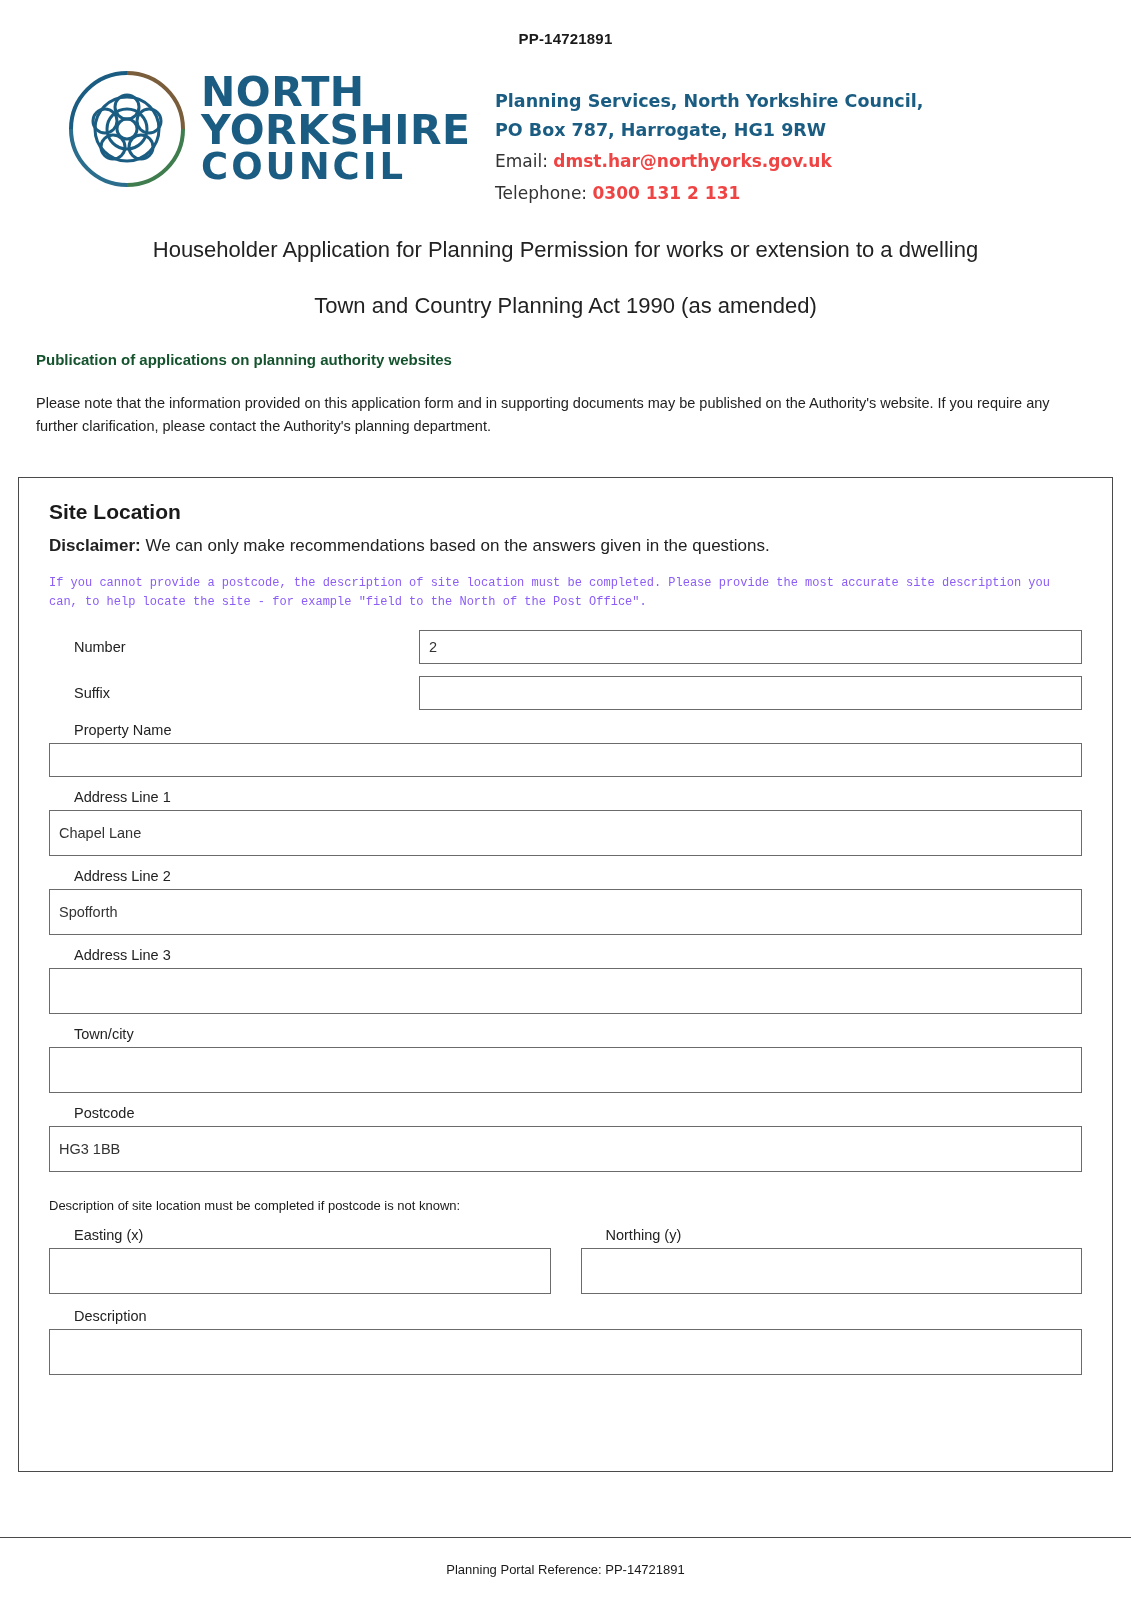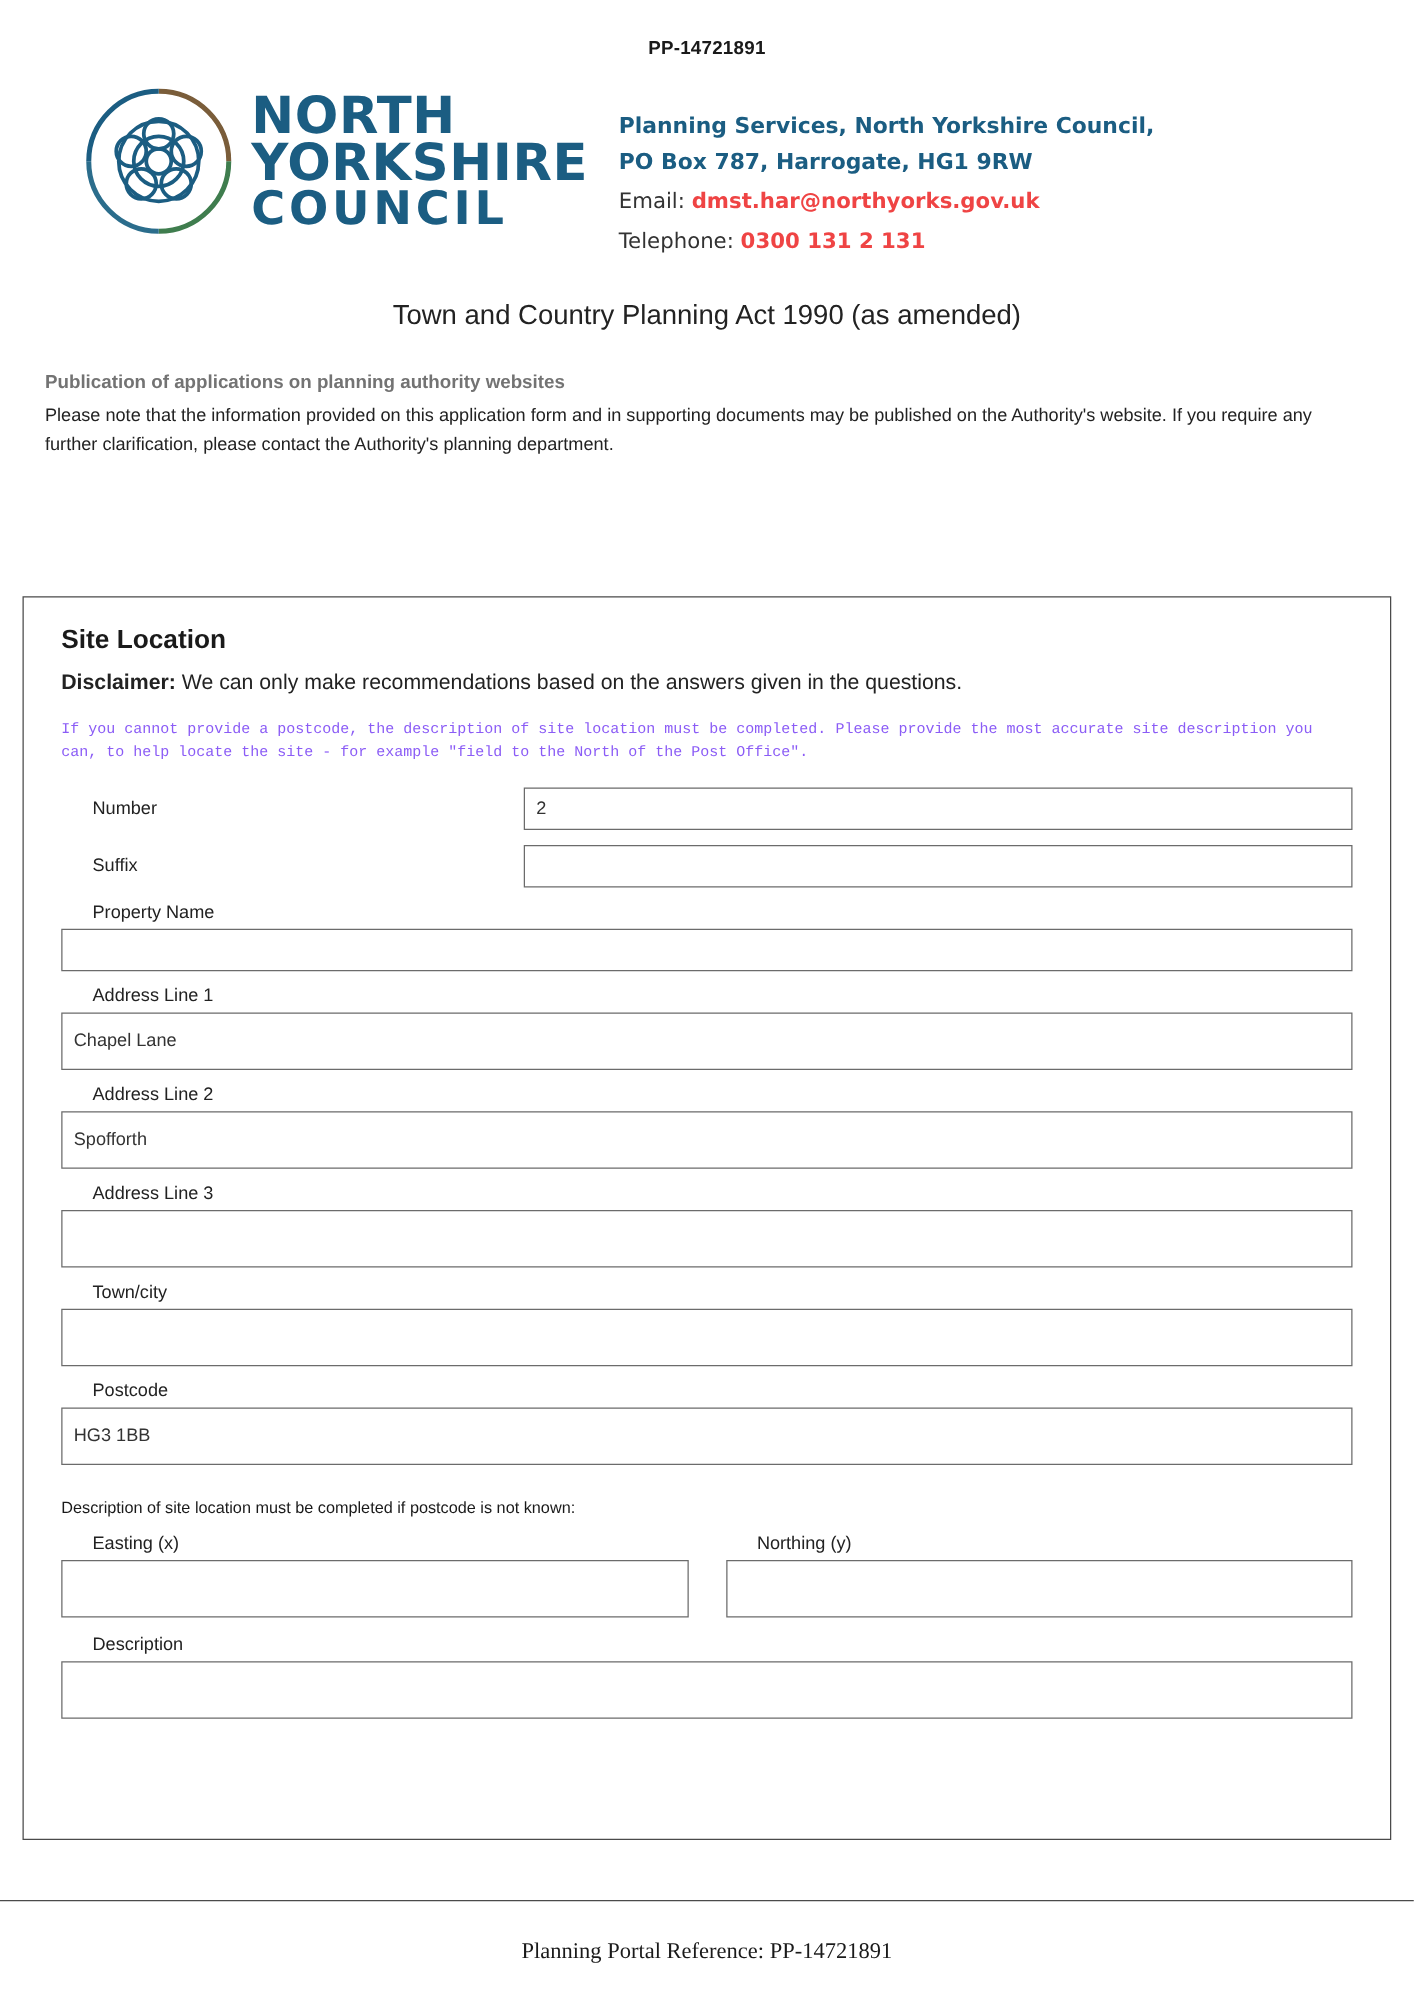--- a/index.html
+++ b/index.html
@@ -103,22 +103,22 @@
     margin: 30px 0 0 0;
   }
 
   .notice {
     padding: 0 36px;
     margin-top: 32px;
   }
   .notice h3 {
     font-size: 15px;
     font-weight: bold;
-    margin: 0 0 8px 0;
-    color: #737373;
+    margin: 0 0 24px 0;
+    color: #14532d;
   }
   .notice p {
     font-size: 14.5px;
     line-height: 1.55;
     margin: 0;
     color: #222;
   }
 
   
   .section-box {
@@ -196,28 +196,28 @@
     gap: 30px;
   }
   .two-col > div { flex: 1 1 0; }
 
   
   .footer {
     position: absolute;
     left: 0;
     right: 0;
     bottom: 0;
-    height: 80px;
+    height: 63px;
     border-top: 1.5px solid #4a4a4a;
     display: flex;
     align-items: center;
     justify-content: center;
-    font-size: 18px;
+    font-size: 13px;
     color: #1a1a1a;
-    font-family: Liberation Serif, serif;
+    font-family: Liberation Sans, sans-serif;
   }
 </style>
 </head>
 <body>
 
 <div class="page">
 
   <div class="pp-ref">PP-14721891</div>
 
   <div class="header-row">
@@ -254,20 +254,21 @@
         <span>Email:</span>
         <span class="val">dmst.har@northyorks.gov.uk</span>
       </div>
       <div class="line">
         <span>Telephone:</span>
         <span class="val">0300 131 2 131</span>
       </div>
     </div>
   </div>
 
+  <h1 class="form-title">Householder Application for Planning Permission for works or extension to a dwelling</h1>
   <h2 class="act-title">Town and Country Planning Act 1990 (as amended)</h2>
 
   <div class="notice">
     <h3>Publication of applications on planning authority websites</h3>
     <p>Please note that the information provided on this application form and in supporting documents may be published on the Authority's website. If you require any further clarification, please contact the Authority's planning department.</p>
   </div>
 
   <div class="section-box">
     <div class="section-title">Site Location</div>
 

